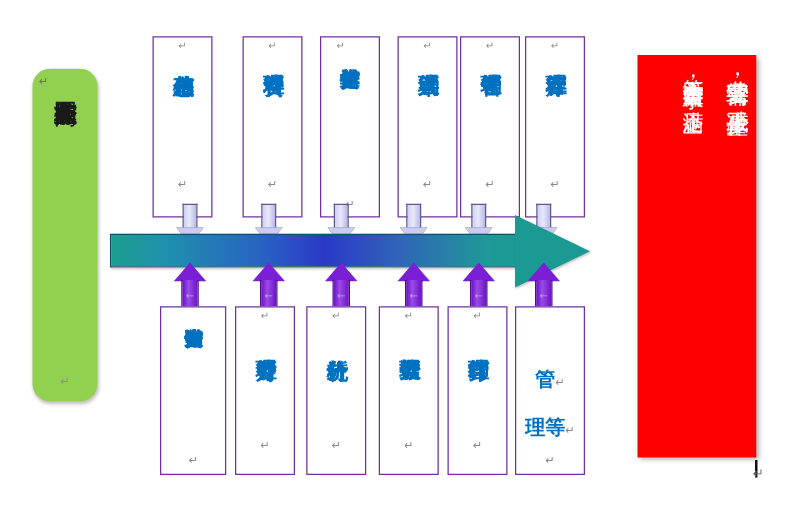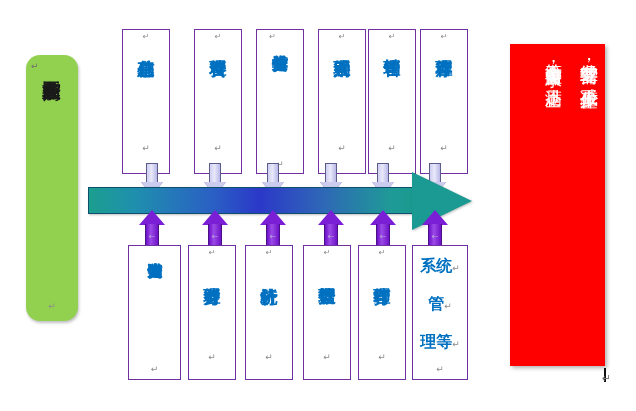--- a/index.html
+++ b/index.html
@@ -305,23 +305,20 @@
     <span class="endmark" style="top:106px;">↵</span>
   </div>
 
   <div class="box" style="left:358px;top:245px;width:48px;height:135px;">
     <span class="tick">↵</span>
     <span class="label v vtext" style="top:28px;">打印管理</span>
     <span class="endmark" style="top:106px;">↵</span>
   </div>
 
   <div class="box" style="left:412px;top:245px;width:56px;height:135px;">
-    <span class="hlabel" style="top:10px;">
-      <span>系统</span><span class="pl">↵</span>
-    </span>
     <span class="hlabel" style="top:48px;">
       <span>管</span><span class="pl">↵</span>
     </span>
     <span class="hlabel" style="top:86px;">
       <span>理等</span><span class="pl">↵</span>
     </span>
     <span class="endmark" style="top:118px;">↵</span>
   </div>
 
   <div class="caret"></div>

